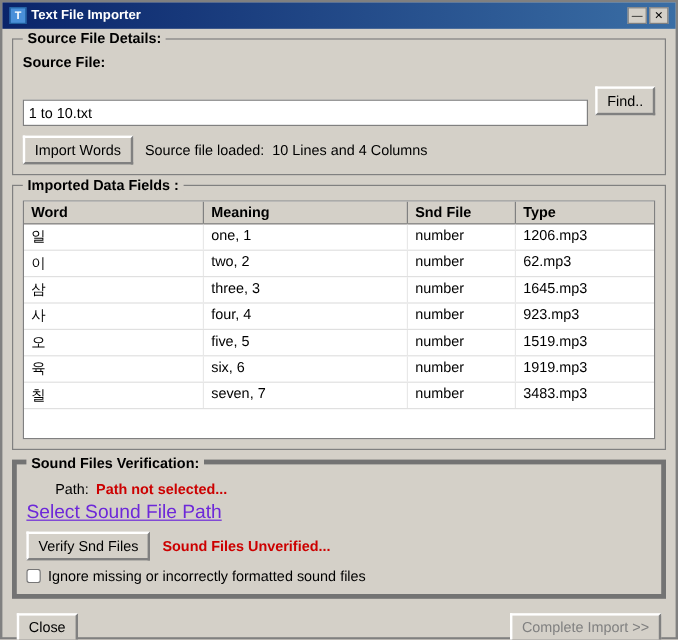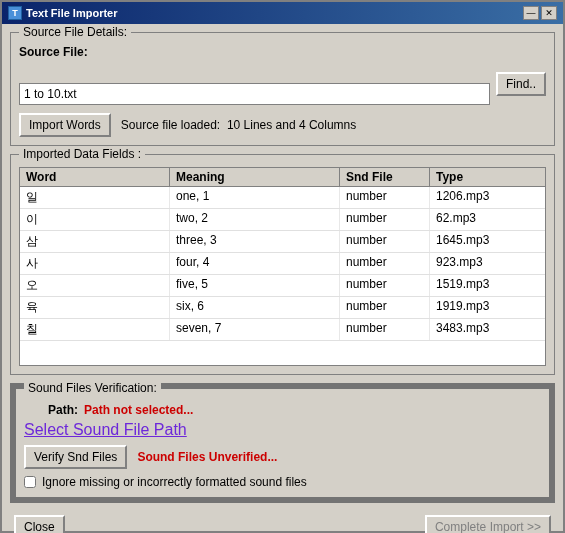--- a/index.html
+++ b/index.html
@@ -73,21 +73,21 @@
       background: #d4d0c8;
       padding: 8px;
       position: relative;
     }
     .section-legend {
       position: absolute;
       top: -8px;
       left: 8px;
       background: #d4d0c8;
       padding: 0 4px;
-      font-weight: normal;
+      font-weight: bold;
       font-size: 12px;
     }
     .source-file-row {
       display: flex;
       flex-direction: column;
       gap: 4px;
       margin-top: 4px;
     }
     .source-file-label {
       font-weight: bold;
@@ -174,34 +174,34 @@
       padding: 2px 6px;
       font-size: 12px;
       border-right: 1px solid #e8e8e8;
       overflow: hidden;
       white-space: nowrap;
     }
     .table-cell:last-child {
       border-right: none;
     }
     .sound-section {
-      border: 6px solid #737373;
+      border: 4px solid #737373;
       background: #d4d0c8;
       padding: 8px;
       padding-top: 12px;
       position: relative;
     }
     .path-row {
       display: flex;
       align-items: center;
       gap: 6px;
       margin-top: 2px;
     }
     .path-label {
-      font-weight: bold;
+      font-weight: normal;
       padding-left: 24px;
     }
     .path-not-selected {
       color: #cc0000;
       font-weight: bold;
     }
     .select-path-link {
       color: #6d28d9;
       text-decoration: underline;
       cursor: pointer;

